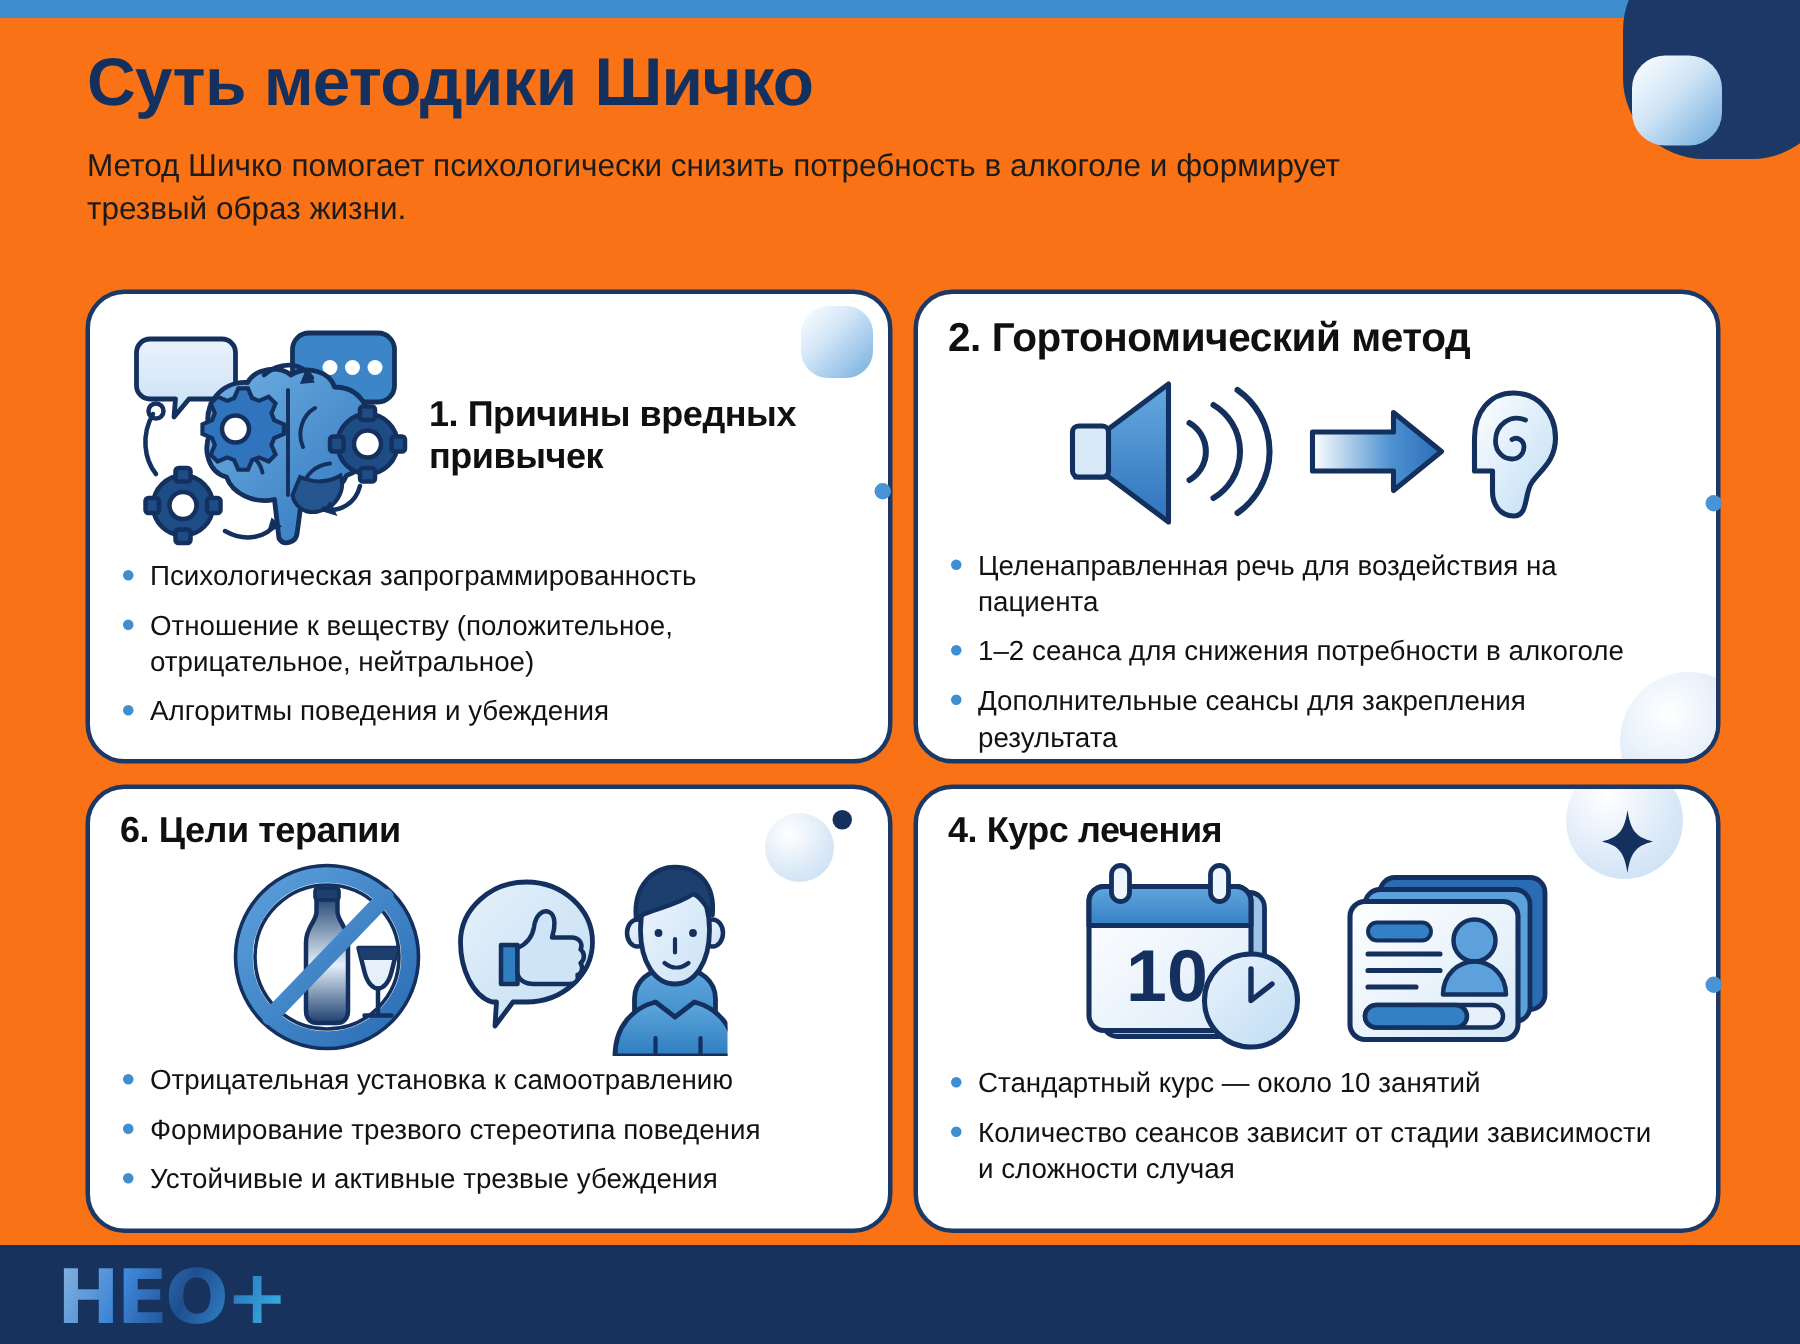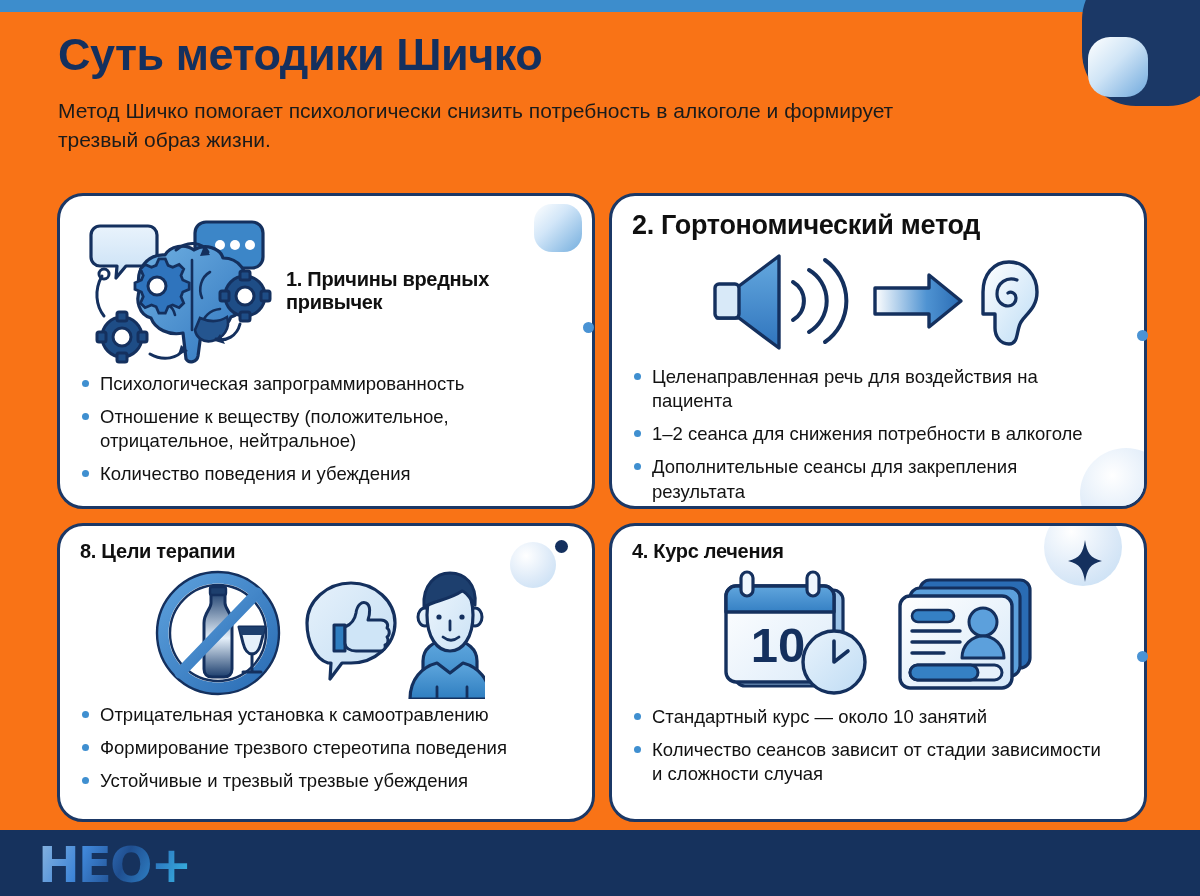--- a/index.html
+++ b/index.html
@@ -97,21 +97,21 @@
     overflow: hidden;
   }
 
   .card-head {
     display: flex;
     align-items: center;
     gap: 8px;
   }
 
   .card-title {
-    font-size: 20px;
+    font-size: 24px;
     font-weight: bold;
     color: #101010;
     line-height: 1.16;
     letter-spacing: -0.3px;
   }
 
   .card-title.tight { font-size: 27px; }
 
   .icon-row {
     display: flex;
@@ -298,21 +298,21 @@
             <path d="M22 62 c-8 14 -6 30 2 40" fill="none" stroke="#14305e" stroke-width="3" stroke-linecap="round"></path>
             <circle cx="24" cy="60" r="5" fill="none" stroke="#14305e" stroke-width="3"></circle>
           </svg>
         </div>
         <div class="card-title">1. Причины вредных привычек</div>
       </div>
 
       <ul class="bullets">
         <li>Психологическая запрограммированность</li>
         <li>Отношение к веществу (положительное, отрицательное, нейтральное)</li>
-        <li>Количество поведения и убеждения</li>
+        <li>Алгоритмы поведения и убеждения</li>
       </ul>
     </div>
 
     <div class="card">
       <div class="dec-circle" style="right:-28px; bottom:-34px; width:92px; height:92px;"></div>
 
       <div class="card-head">
         <div class="card-title tight">2. Гортономический метод</div>
       </div>
 
@@ -355,21 +355,21 @@
         <li>1–2 сеанса для снижения потребности в алкоголе</li>
         <li>Дополнительные сеансы для закрепления результата</li>
       </ul>
     </div>
 
     <div class="card">
       <div class="dec-circle" style="right:36px; top:16px; width:46px; height:46px;"></div>
       <div class="dec-dot-navy" style="right:24px; top:14px;"></div>
 
       <div class="card-head">
-        <div class="card-title">8. Цели терапии</div>
+        <div class="card-title">6. Цели терапии</div>
       </div>
 
       <div class="icon-row" style="height:140px; gap:36px;">
         <svg width="330" height="132" viewBox="0 0 330 132">
           <defs>
             <linearGradient id="ringG" x1="0" y1="0" x2="1" y2="1">
               <stop offset="0%" stop-color="#5ca0dc"></stop>
               <stop offset="100%" stop-color="#2a6cb4"></stop>
             </linearGradient>
             <linearGradient id="botG" x1="0" y1="0" x2="0" y2="1">
@@ -422,21 +422,21 @@
             <circle cx="69" cy="44" r="2.6" fill="#14305e"></circle>
             <path d="M57 48 v9 M50 64 c5 4 11 4 16 0" fill="none" stroke="#14305e" stroke-width="2.8" stroke-linecap="round"></path>
             <path d="M44 114 v14 M74 114 v14" fill="none" stroke="#14305e" stroke-width="2.8" stroke-linecap="round"></path>
           </g>
         </svg>
       </div>
 
       <ul class="bullets" style="margin-top:0px;">
         <li>Отрицательная установка к самоотравлению</li>
         <li>Формирование трезвого стереотипа поведения</li>
-        <li>Устойчивые и трезвый трезвые убеждения</li>
+        <li>Устойчивые и активные трезвые убеждения</li>
       </ul>
     </div>
 
     <div class="card">
       <div class="dec-circle" style="right:22px; top:-18px; width:78px; height:78px;"></div>
       <svg class="dec-sparkle" style="right:42px; top:14px;" viewBox="0 0 34 42">
         <path d="M17 0 C19 13 22 18 34 21 C22 24 19 29 17 42 C15 29 12 24 0 21 C12 18 15 13 17 0 z" fill="#14305e"></path>
       </svg>
 
       <div class="card-head">

